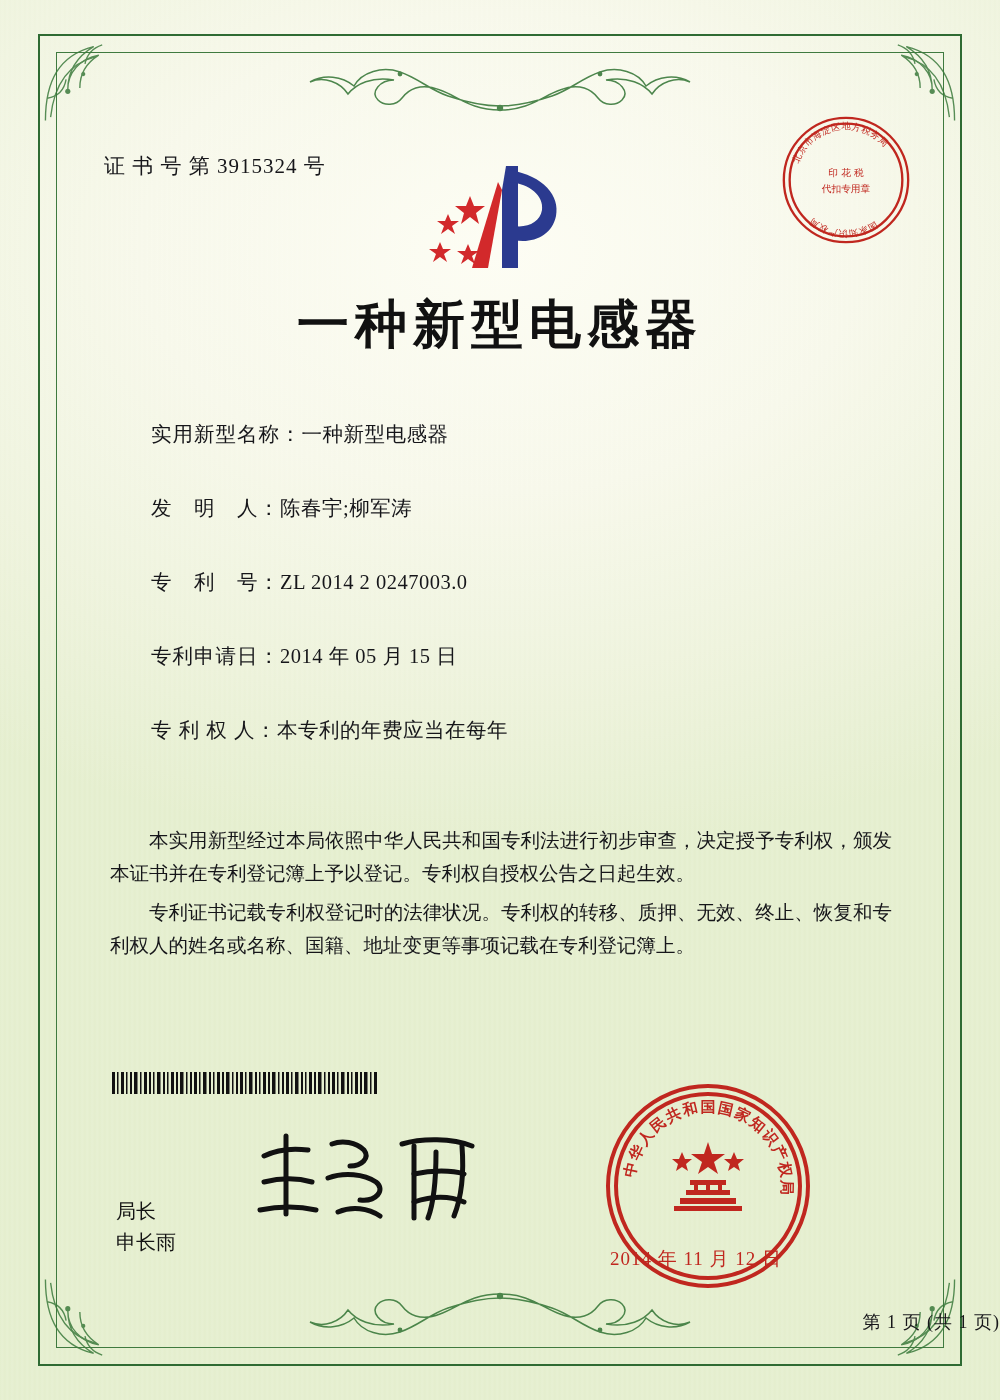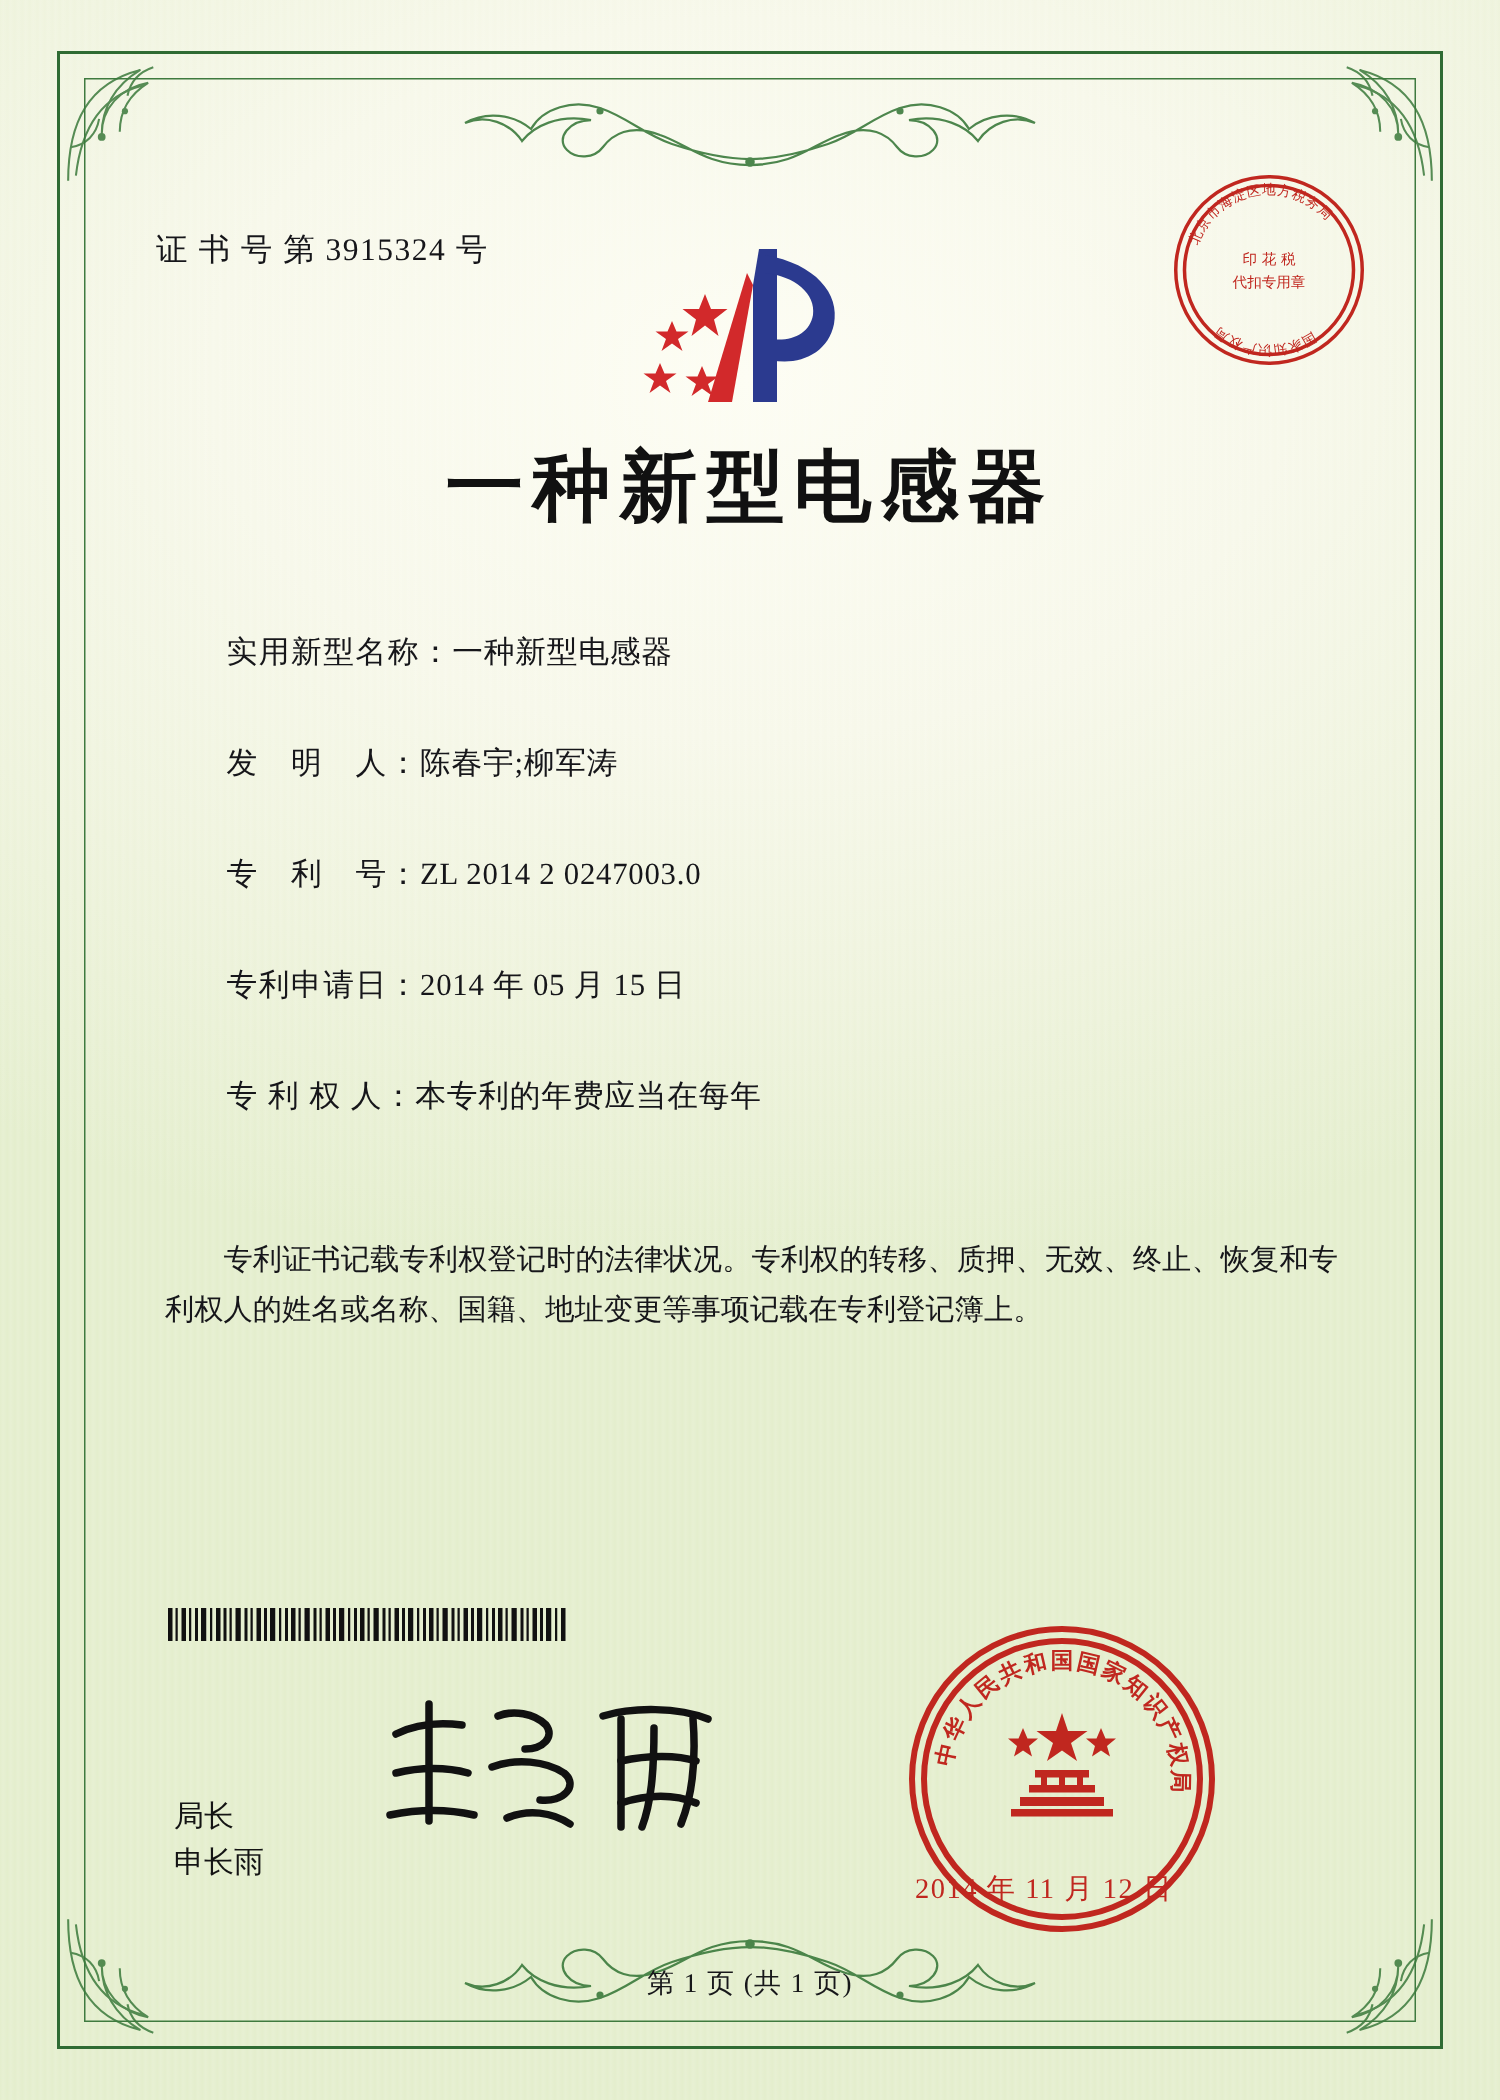--- a/index.html
+++ b/index.html
@@ -188,21 +188,21 @@
     font-size: 19px;
     color: #c0271f;
     letter-spacing: 1px;
     white-space: nowrap;
   }
 
   .page-num {
     position: absolute;
     left: 0; right: 0;
     bottom: 66px;
-    text-align: center;
+    text-align: right;
     font-size: 18px;
     color: #17171a;
     letter-spacing: 1px;
     margin-top: 25px;
   }
 </style>
 </head>
 <body>
 
 <div id="page">
@@ -339,20 +339,21 @@
     </div>
     <div class="field">
       <span class="lbl">专利申请日：</span><span class="val">2014 年 05 月 15 日</span>
     </div>
     <div class="field">
       <span class="lbl">专 利 权 人：</span><span class="val">本专利的年费应当在每年</span>
     </div>
   </div>
 
   <div class="body-text">
+    <p>本实用新型经过本局依照中华人民共和国专利法进行初步审查，决定授予专利权，颁发本证书并在专利登记簿上予以登记。专利权自授权公告之日起生效。</p>
     <p>专利证书记载专利权登记时的法律状况。专利权的转移、质押、无效、终止、恢复和专利权人的姓名或名称、国籍、地址变更等事项记载在专利登记簿上。</p>
   </div>
 
   <div class="barcode">
     <svg viewBox="0 0 268 22" preserveAspectRatio="none">
       <g fill="#111">
         <rect x="0" y="0" width="3" height="22"></rect>
           <rect x="5" y="0" width="1.5" height="22"></rect>
         <rect x="9" y="0" width="3" height="22"></rect>
           <rect x="14" y="0" width="1.5" height="22"></rect>

